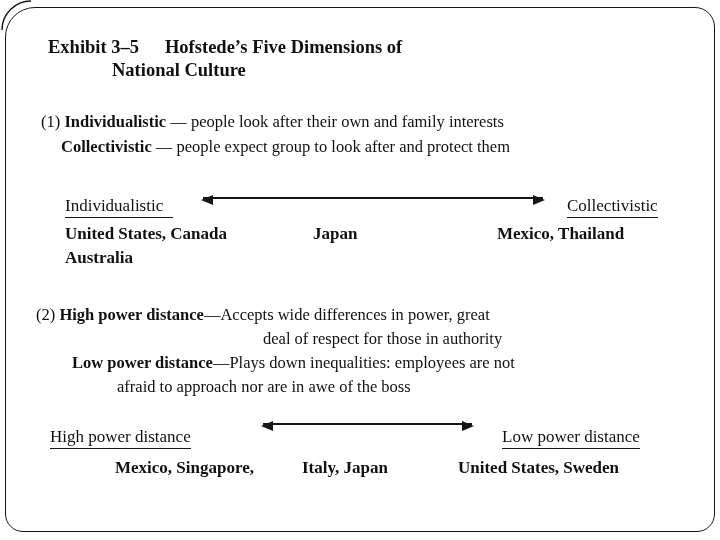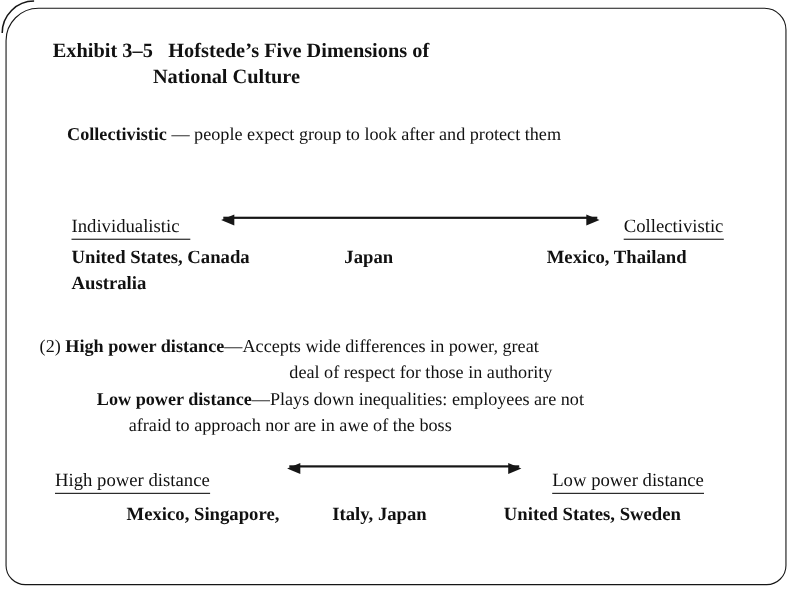--- a/index.html
+++ b/index.html
@@ -16,28 +16,28 @@
     left:5px;top:7px;width:710px;height:525px;
     border:1.4px solid #161616;
     border-radius:30px 20px 18px 18px;
     box-sizing:border-box;
   }
   .corner-arc{position:absolute;left:0;top:0;}
   .title{
     position:absolute;left:48px;top:36px;
     font-weight:700;font-size:18.5px;line-height:23px;white-space:nowrap;
   }
-  .title .exhibit-no{margin-right:14px;}
-  .title-line2{margin-left:91px;}
+  .title .exhibit-no{margin-right:26px;}
+  .title-line2{margin-left:64px;}
   .para{position:absolute;font-size:16.5px;line-height:25px;white-space:nowrap;}
   .p1{left:41px;top:109px;}
   .p1 .line-b{margin-left:20px;}
   .p2{left:36px;top:303px;line-height:24px;}
   .p2 .line2{margin-left:227px;}
-  .p2 .line3{margin-left:52px;}
+  .p2 .line3{margin-left:36px;}
   .p2 .line4{margin-left:81px;}
   b{font-weight:700;}
   .scale-label{
     position:absolute;font-size:17px;line-height:20px;white-space:nowrap;
     border-bottom:1.5px solid #161616;padding-bottom:1px;
   }
   .countries{position:absolute;font-size:17px;font-weight:700;white-space:nowrap;}
   .arrow{position:absolute;height:0;border-top:2px solid #161616;}
   .arrow::before,.arrow::after{content:"";position:absolute;top:-4px;width:0;height:0;
     border-top:5px solid transparent;border-bottom:5px solid transparent;}
@@ -53,20 +53,21 @@
   <svg class="corner-arc" width="60" height="60" viewBox="0 0 60 60">
     <path d="M 31 1 A 29 29 0 0 0 2 30" fill="none" stroke="#161616" stroke-width="1.4"></path>
   </svg>
 
   <div class="title">
     <div><span class="exhibit-no">Exhibit 3–5</span><span>Hofstede’s Five Dimensions of</span></div>
     <div class="title-line2">National Culture</div>
   </div>
 
   <div class="para p1">
+    <div class="line-a"><span>(1)</span> <b>Individualistic</b><span> — people look after their own and family interests</span></div>
     <div class="line-b"><b>Collectivistic</b><span> — people expect group to look after and protect them</span></div>
   </div>
 
   <div class="scale-label" style="left:65px;top:196px;padding-right:10px;">Individualistic</div>
   <div class="arrow" style="left:203px;top:197px;width:340px;"></div>
   <div class="scale-label" style="left:567px;top:196px;">Collectivistic</div>
 
   <div class="countries" style="left:65px;top:224px;">United States, Canada</div>
   <div class="countries" style="left:313px;top:224px;">Japan</div>
   <div class="countries" style="left:497px;top:224px;">Mexico, Thailand</div>

